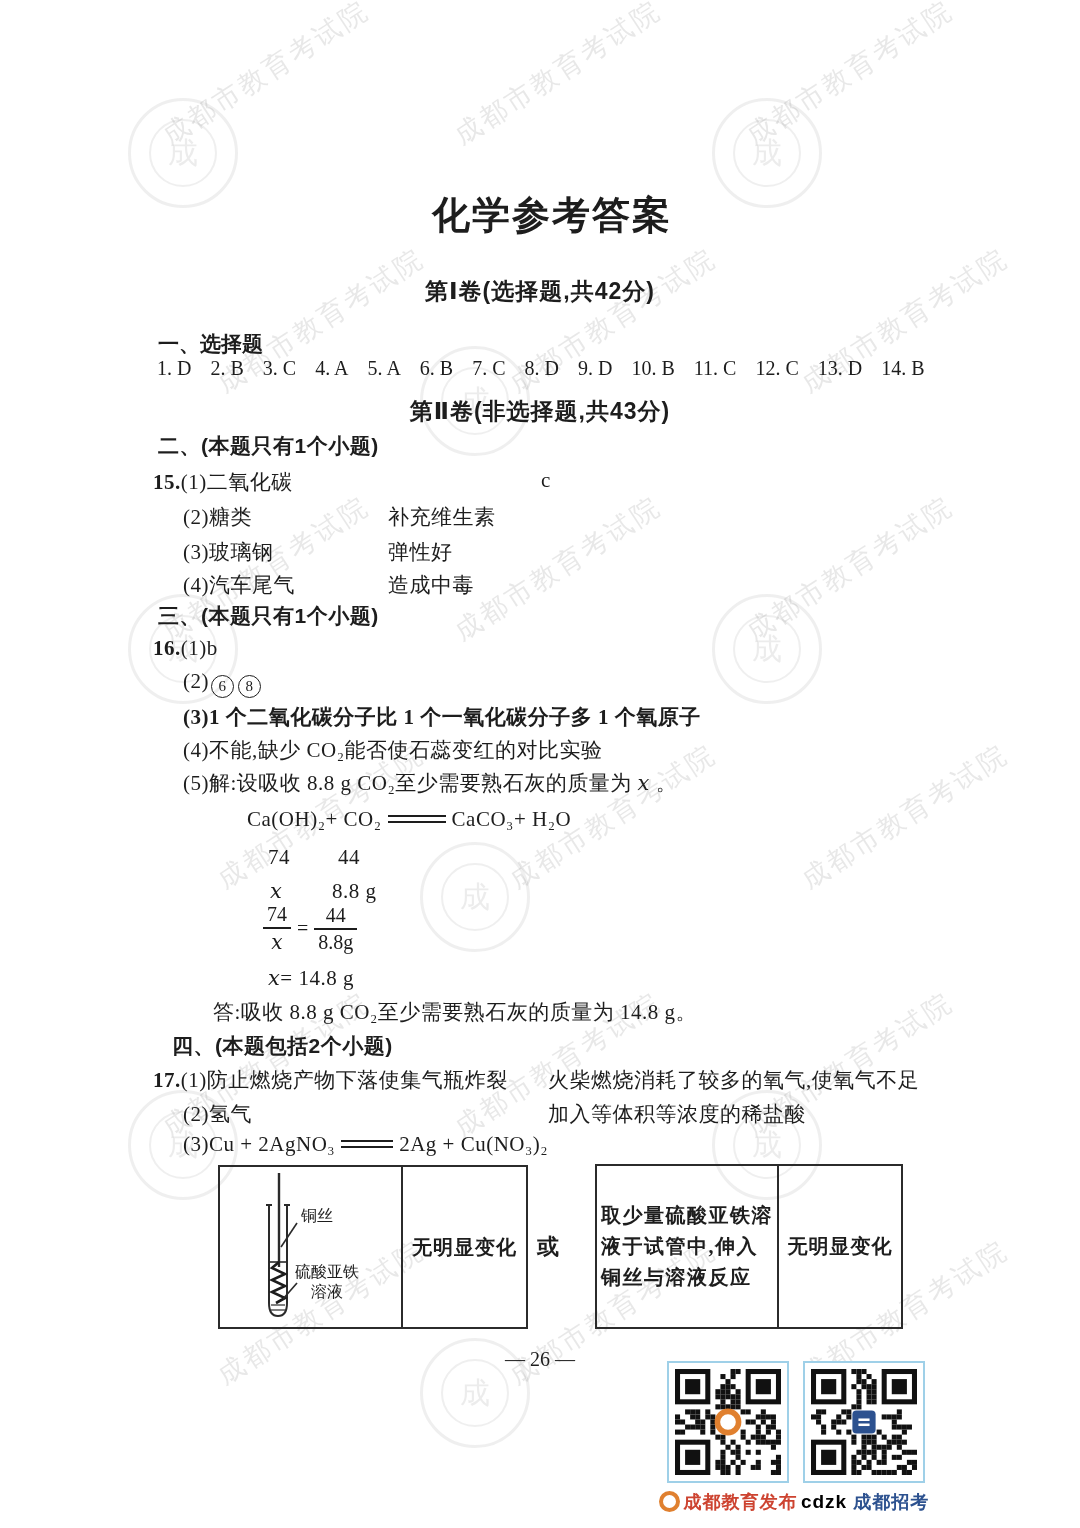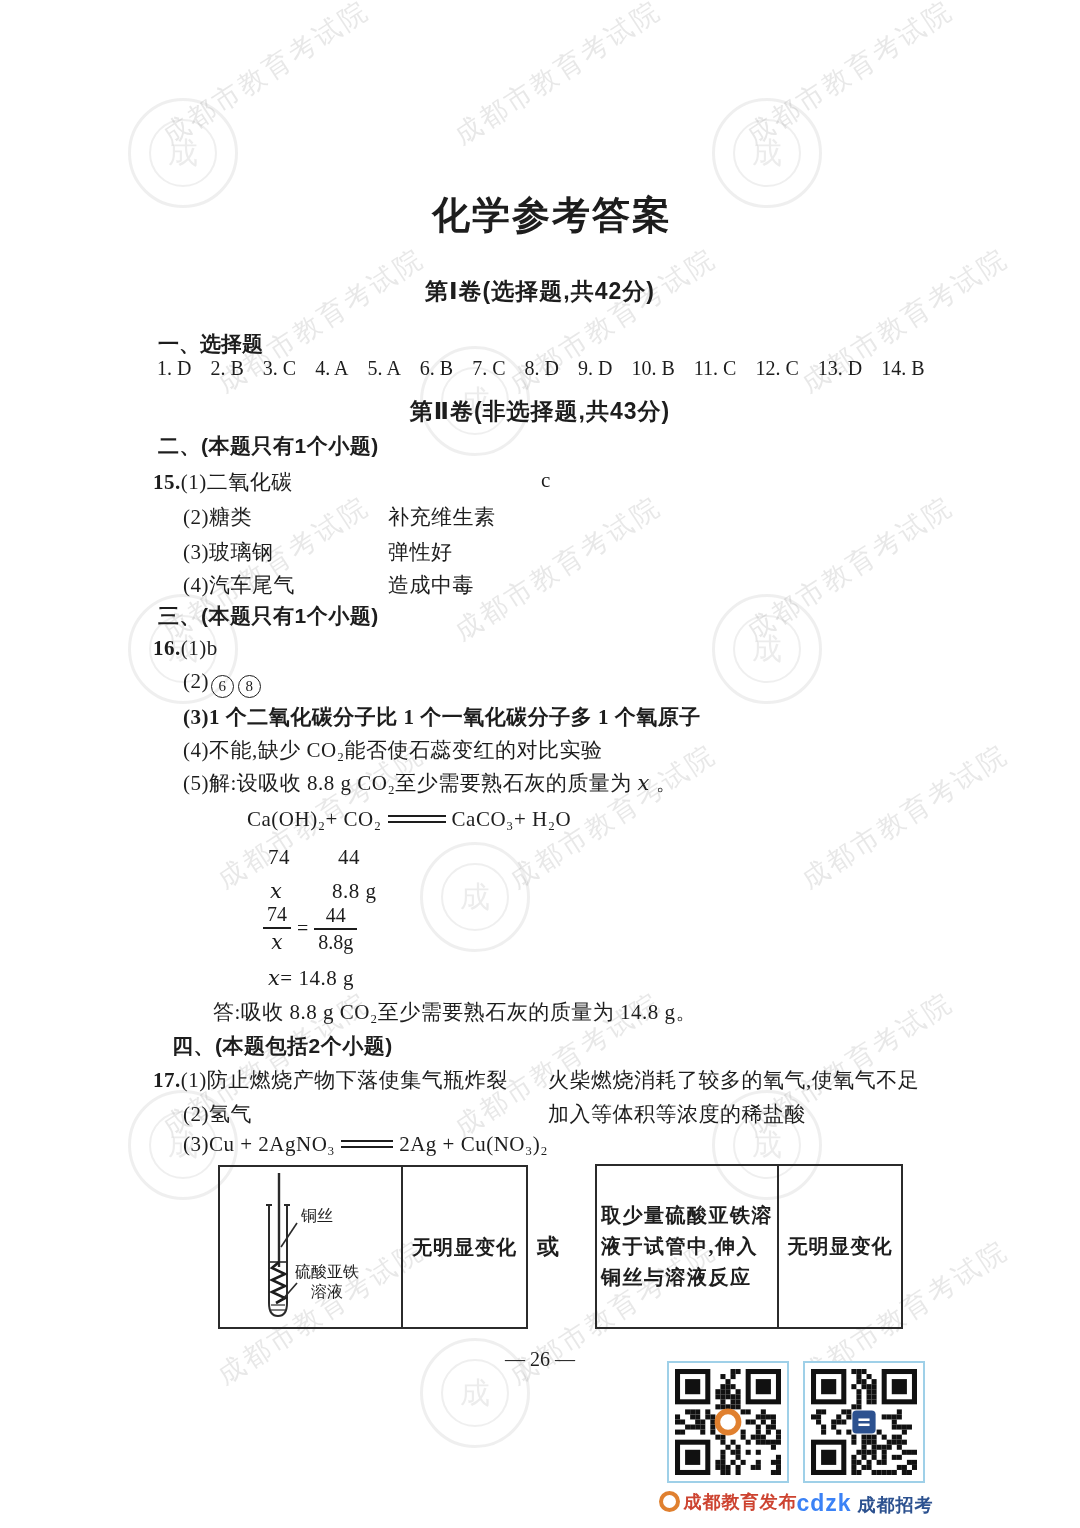--- a/index.html
+++ b/index.html
@@ -28,21 +28,21 @@
   .tbl .divider{border-left:2px solid #2b2b2b;}
   .result-text{font-size:20px;letter-spacing:1px;font-weight:600;}
   .proc-lines{font-size:20px;line-height:31px;letter-spacing:1.5px;text-align:left;font-weight:600;white-space:nowrap;}
   .or-label{font-size:22px;font-weight:700;}
   .qr-box{position:absolute;width:118px;height:118px;border:2px solid #9fd0e8;background:#ffffff;
           display:flex;align-items:center;justify-content:center;}
   .footer-label{position:absolute;width:150px;text-align:center;font-family:"Liberation Sans","DejaVu Sans",sans-serif;}
   .edu-ring{display:inline-block;width:13px;height:13px;border:4px solid #e0802f;border-radius:50%;
             vertical-align:-4px;margin-right:4px;}
   .edu-text{color:#cd4330;font-weight:700;font-size:18px;letter-spacing:1px;}
-  .zk-brand{color:#3b82f6;font-weight:700;font-size:23px;letter-spacing:1px;margin-right:6px;}
+  .zk-brand{color:#000000;font-weight:700;font-size:19px;letter-spacing:1px;margin-right:6px;}
   .zk-text{color:#2c518f;font-weight:700;font-size:18px;letter-spacing:1px;}
   .wm-text{position:absolute;font-size:27px;letter-spacing:3px;color:rgba(90,90,90,0.14);
            transform:rotate(-33deg);transform-origin:left center;white-space:nowrap;
            font-family:"Liberation Sans","DejaVu Sans",sans-serif;}
   .wm-seal{position:absolute;width:104px;height:104px;border:3px solid rgba(100,100,100,0.10);border-radius:50%;
            display:flex;align-items:center;justify-content:center;}
   .wm-seal-inner{width:64px;height:64px;border:2px solid rgba(100,100,100,0.10);border-radius:50%;
            display:flex;align-items:center;justify-content:center;
            font-size:30px;color:rgba(100,100,100,0.12);font-family:"Liberation Sans",sans-serif;}
   svg text{font-family:"Liberation Serif","DejaVu Serif",serif;}

